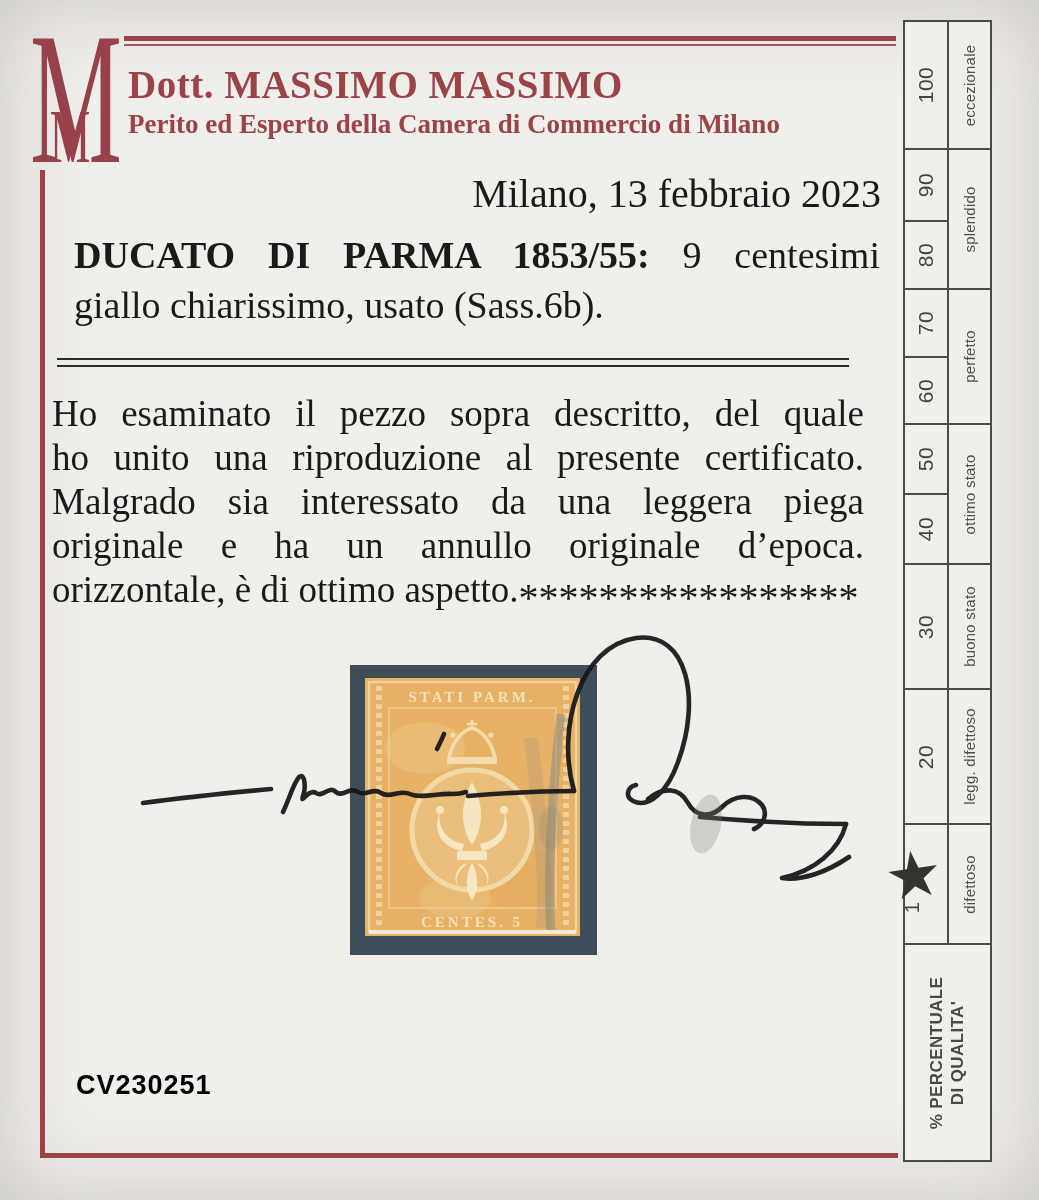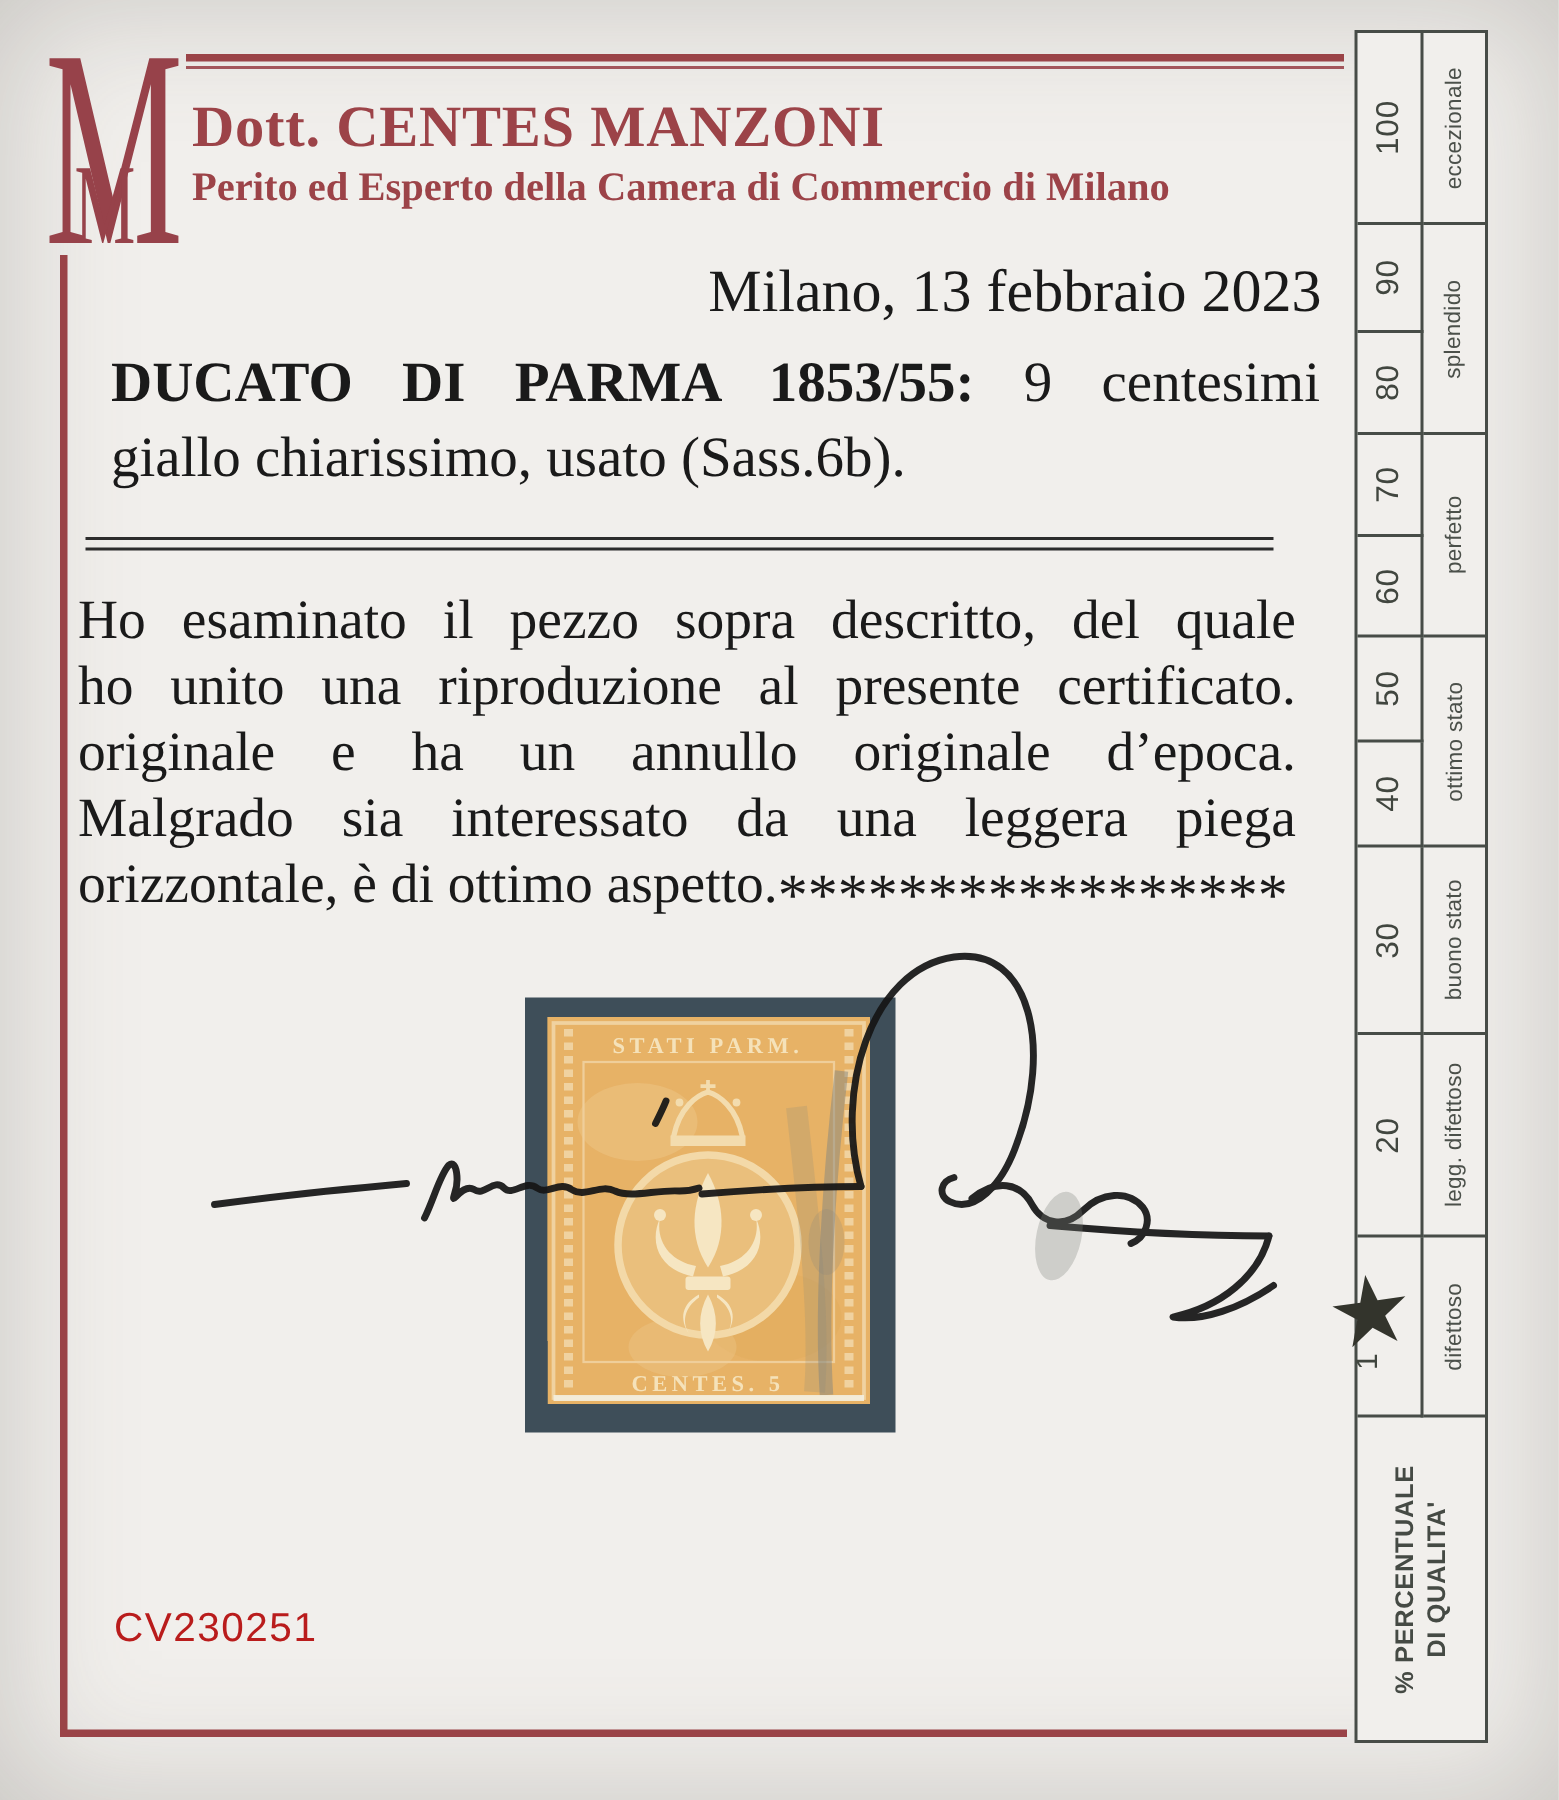--- a/index.html
+++ b/index.html
@@ -16,21 +16,21 @@
   
   #rule-left{left:40px;top:170px;width:5px;height:988px;background:#9a4347;}
   #rule-bottom{left:40px;top:1153px;width:858px;height:5px;background:#9a4347;}
   
   #date{top:172px;right:158px;font-size:40px;line-height:44px;margin-left:40px;}
   #desc{left:74px;top:230px;width:806px;font-size:38px;line-height:50px;}
   .jline{text-align:justify;text-align-last:justify;}
   #divider{left:57px;top:358px;width:792px;height:5px;border-top:2px solid #2c2c2c;border-bottom:2px solid #2c2c2c;}
   #para{left:52px;top:392px;width:812px;font-size:37px;line-height:44px;}
   .stars{font-size:40px;letter-spacing:0;vertical-align:-9px;}
-  #certnum{left:76px;top:1070px;font-family:"Liberation Sans",sans-serif;font-weight:normal;font-size:27px;letter-spacing:1px;color:#b91c1c;}
+  #certnum{left:76px;top:1070px;font-family:"Liberation Sans",sans-serif;font-weight:bold;font-size:27px;letter-spacing:1px;color:#000000;}
   
   #mount{left:350px;top:665px;width:247px;height:290px;background:#3e4e59;}
   #stampimg{left:15px;top:13px;width:215px;height:216px;background:#e7b266;}
   #sigsvg{left:0;top:0;width:1039px;height:1200px;pointer-events:none;}
   
   #scale{left:903px;top:20px;width:85px;height:1138px;border:2px solid #474c47;background:#f1efec;}
   .cell{position:absolute;display:flex;align-items:center;justify-content:center;box-sizing:border-box;
         font-family:"Liberation Sans",sans-serif;color:#454a44;}
   .numcol{left:0;width:44px;border-right:2px solid #474c47;}
   .labcol{left:44px;width:41px;}
@@ -51,40 +51,40 @@
 
   <svg id="logo" class="abs" width="100" height="150" viewBox="0 0 100 150">
     <g fill="#97424a" font-family="Liberation Serif, serif">
       <text transform="translate(50,146) scale(0.55,1)" text-anchor="middle" font-size="188">M</text>
       <text transform="translate(44,146) scale(0.6,1)" text-anchor="middle" font-size="76">M</text>
     </g>
   </svg>
 
   <div id="rule-top" class="abs"></div>
   <div id="rule-top2" class="abs"></div>
-  <div id="title" class="abs">Dott. CENTES MANZONI</div>
+  <div id="title" class="abs">Dott. MASSIMO MASSIMO</div>
   <div id="subtitle" class="abs">Perito ed Esperto della Camera di Commercio di Milano</div>
 
   <div id="rule-left" class="abs"></div>
   <div id="rule-bottom" class="abs"></div>
 
   <div id="date" class="abs">Milano, 13 febbraio 2023</div>
 
   <div id="desc" class="abs">
     <div class="jline"><b>DUCATO DI PARMA 1853/55:</b> <span>9 centesimi</span></div>
     <div>giallo chiarissimo, usato (Sass.6b).</div>
   </div>
 
   <div id="divider" class="abs"></div>
 
   <div id="para" class="abs">
     <div class="jline">Ho esaminato il pezzo sopra descritto, del quale</div>
     <div class="jline">ho unito una riproduzione al presente certificato.</div>
+    <div class="jline">Malgrado sia interessato da una leggera piega</div>
     <div class="jline">originale e ha un annullo originale d’epoca.</div>
-    <div class="jline">Malgrado sia interessato da una leggera piega</div>
     <div><span>orizzontale, è di ottimo aspetto.</span><span class="stars">*****************</span></div>
   </div>
 
   <div id="mount" class="abs">
     <div id="stampimg" class="abs">
       <svg width="215" height="258" viewBox="0 0 215 258">
         <rect x="0" y="0" width="215" height="258" fill="#e7b266"></rect>
         <ellipse cx="60" cy="70" rx="40" ry="26" fill="#f0cd96" opacity=".35"></ellipse>
         <ellipse cx="150" cy="200" rx="46" ry="30" fill="#d9a254" opacity=".22"></ellipse>
         <ellipse cx="90" cy="220" rx="36" ry="20" fill="#f0cd96" opacity=".3"></ellipse>

